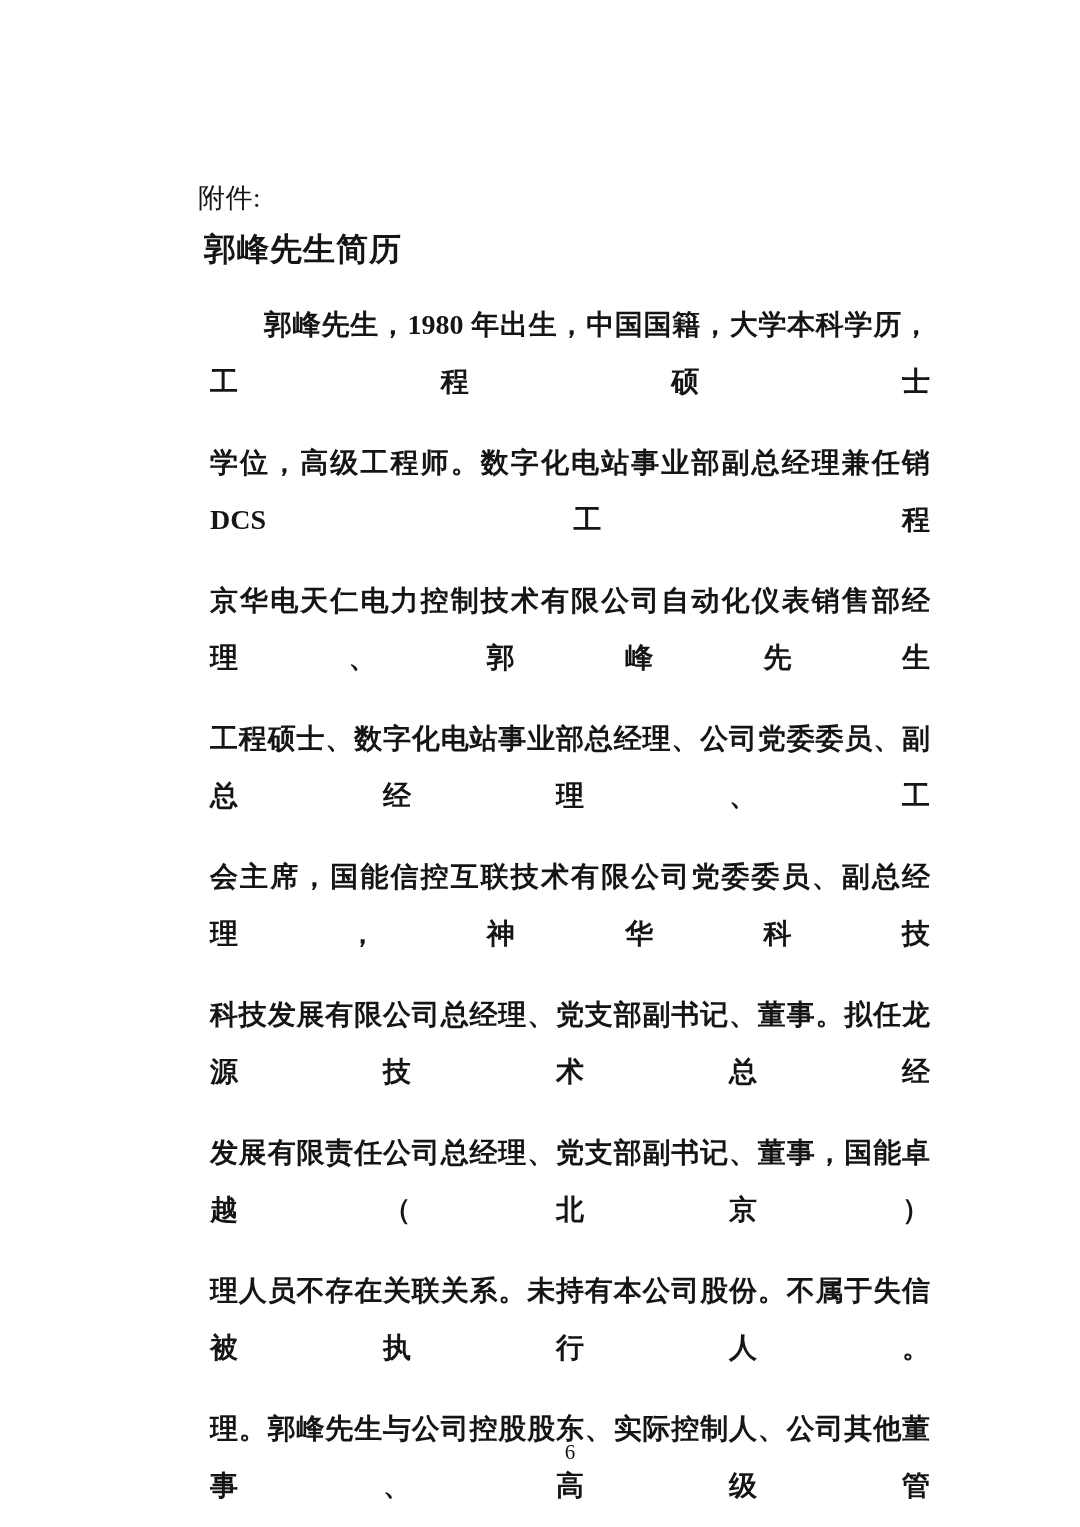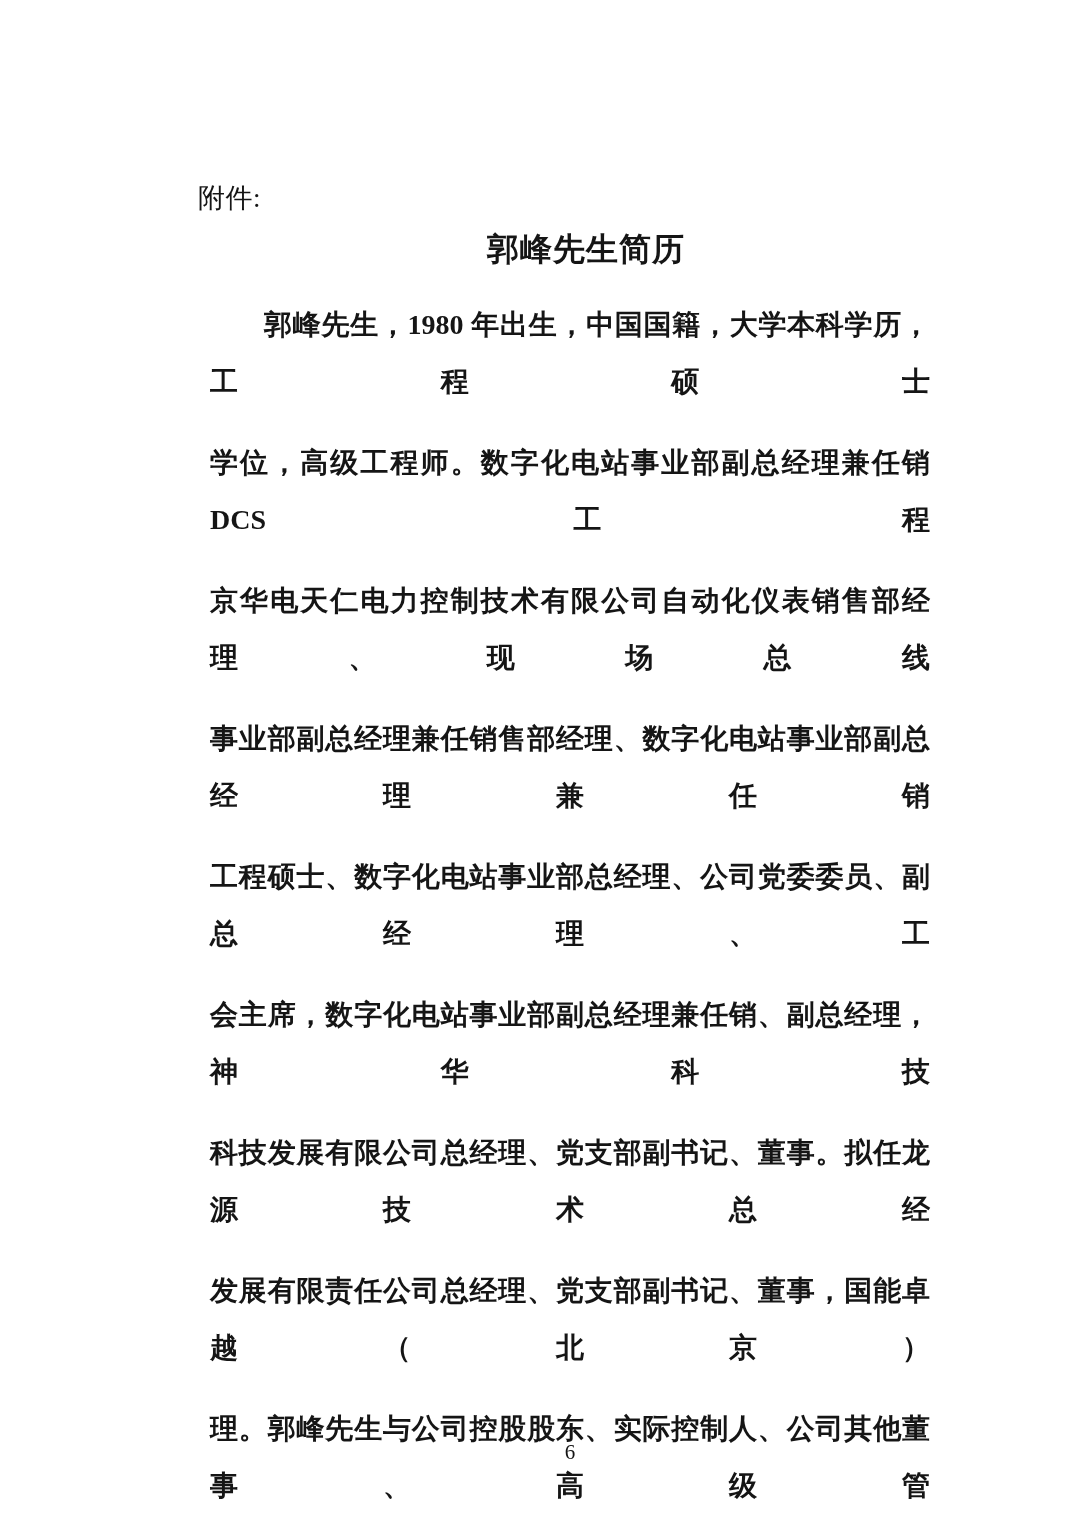--- a/index.html
+++ b/index.html
@@ -25,23 +25,22 @@
     top: 147px;
     left: 162px;
     font-size: 27px;
     line-height: 30px;
     letter-spacing: 0.5px;
   }
 
   .doc-title {
     position: absolute;
     top: 194px;
-    left: 178px;
+    left: 168px;
     width: 768px;
-    text-align: center;
     font-size: 32px;
     line-height: 38px;
     font-weight: 700;
     letter-spacing: 1px;
   }
 
   .body-text {
     position: absolute;
     top: 248px;
     left: 162px;
@@ -80,27 +79,26 @@
 
 <div class="page">
 
   <div class="attachment-label">附件:</div>
 
   <h1 class="doc-title">郭峰先生简历</h1>
 
   <div class="body-text">
     <div class="body-line first-line">郭峰先生，1980 年出生，中国国籍，大学本科学历，工程硕士</div>
     <div class="body-line">学位，高级工程师。数字化电站事业部副总经理兼任销 DCS 工程</div>
-    <div class="body-line">京华电天仁电力控制技术有限公司自动化仪表销售部经理、现场总线</div>
-    <div class="body-line">事业部副总经理兼任销售部经理、数字化电站事业部副总经理兼任销</div>
+    <div class="body-line">京华电天仁电力控制技术有限公司自动化仪表销售部经理、郭峰先生</div>
     <div class="body-line">工程硕士、数字化电站事业部总经理、公司党委委员、副总经理、工</div>
-    <div class="body-line">会主席，数字化电站事业部副总经理兼任销、副总经理，神华科技</div>
+    <div class="body-line">会主席，国能信控互联技术有限公司党委委员、副总经理，神华科技</div>
     <div class="body-line">科技发展有限公司总经理、党支部副书记、董事。拟任龙源技术总经</div>
     <div class="body-line">发展有限责任公司总经理、党支部副书记、董事，国能卓越（北京）</div>
+    <div class="body-line">理人员不存在关联关系。未持有本公司股份。不属于失信被执行人。</div>
     <div class="body-line">理。郭峰先生与公司控股股东、实际控制人、公司其他董事、高级管</div>
-    <div class="body-line">理人员不存在关联关系。未持有本公司股份。不属于失信被执行人。</div>
     <div class="body-line">未受过中国证监会及其他有关部门的纪律处分和证券交易所惩戒，不</div>
 
   </div>
 
   <div class="page-number">6</div>
 
 </div>
 
 </body></html>

